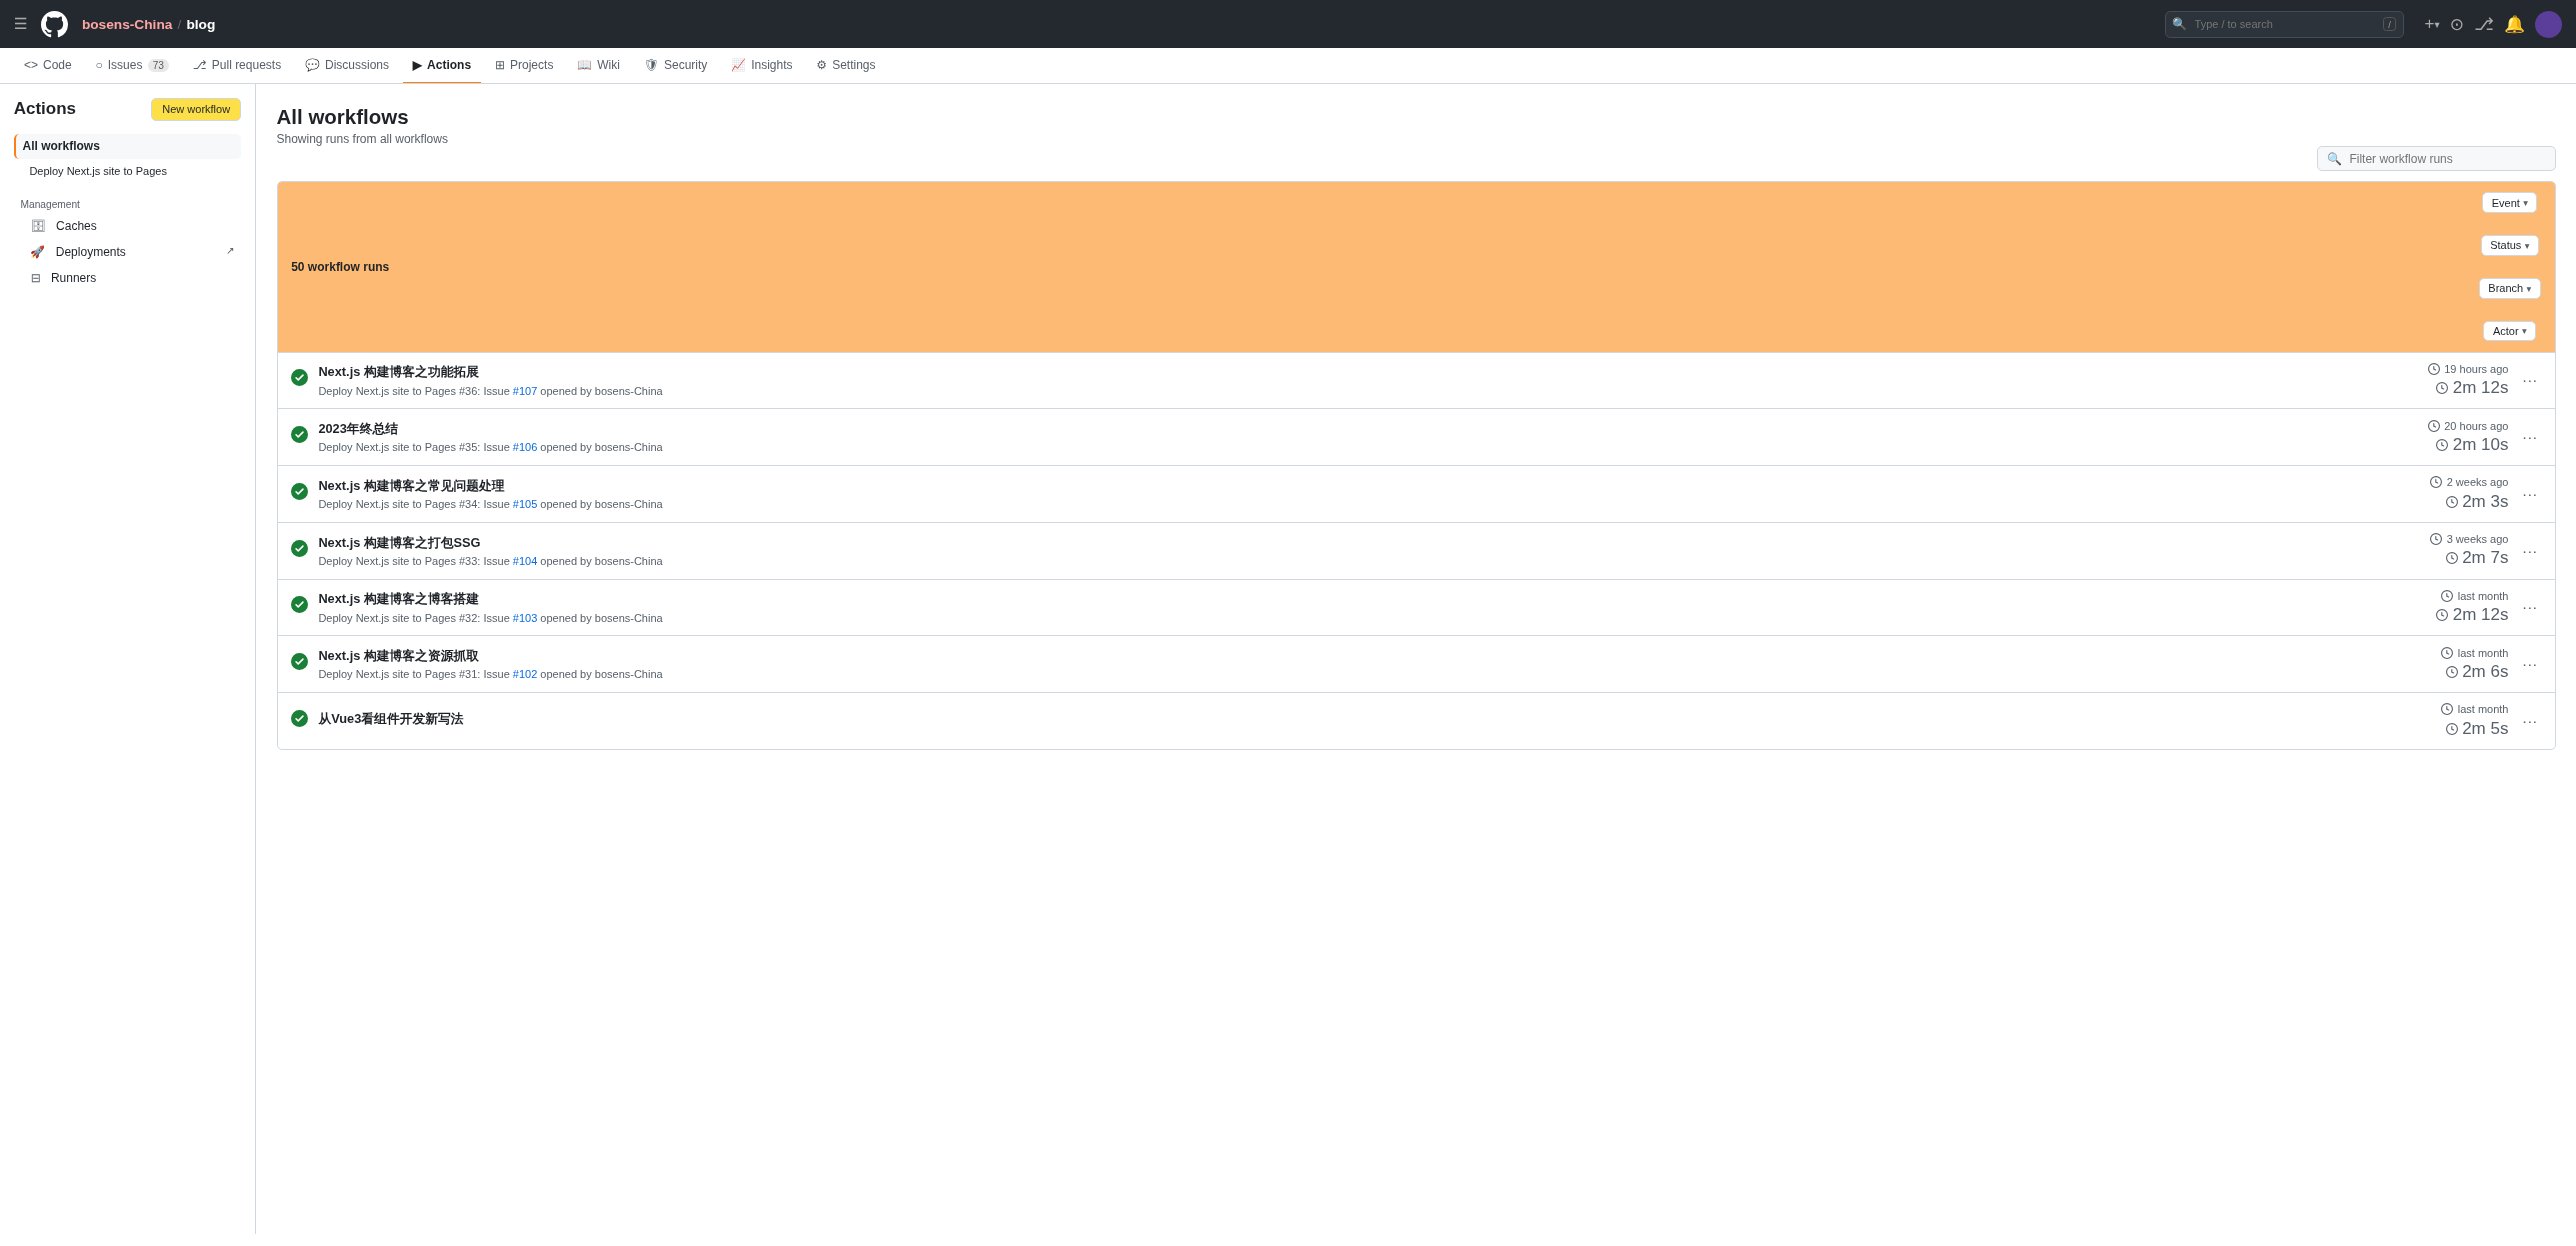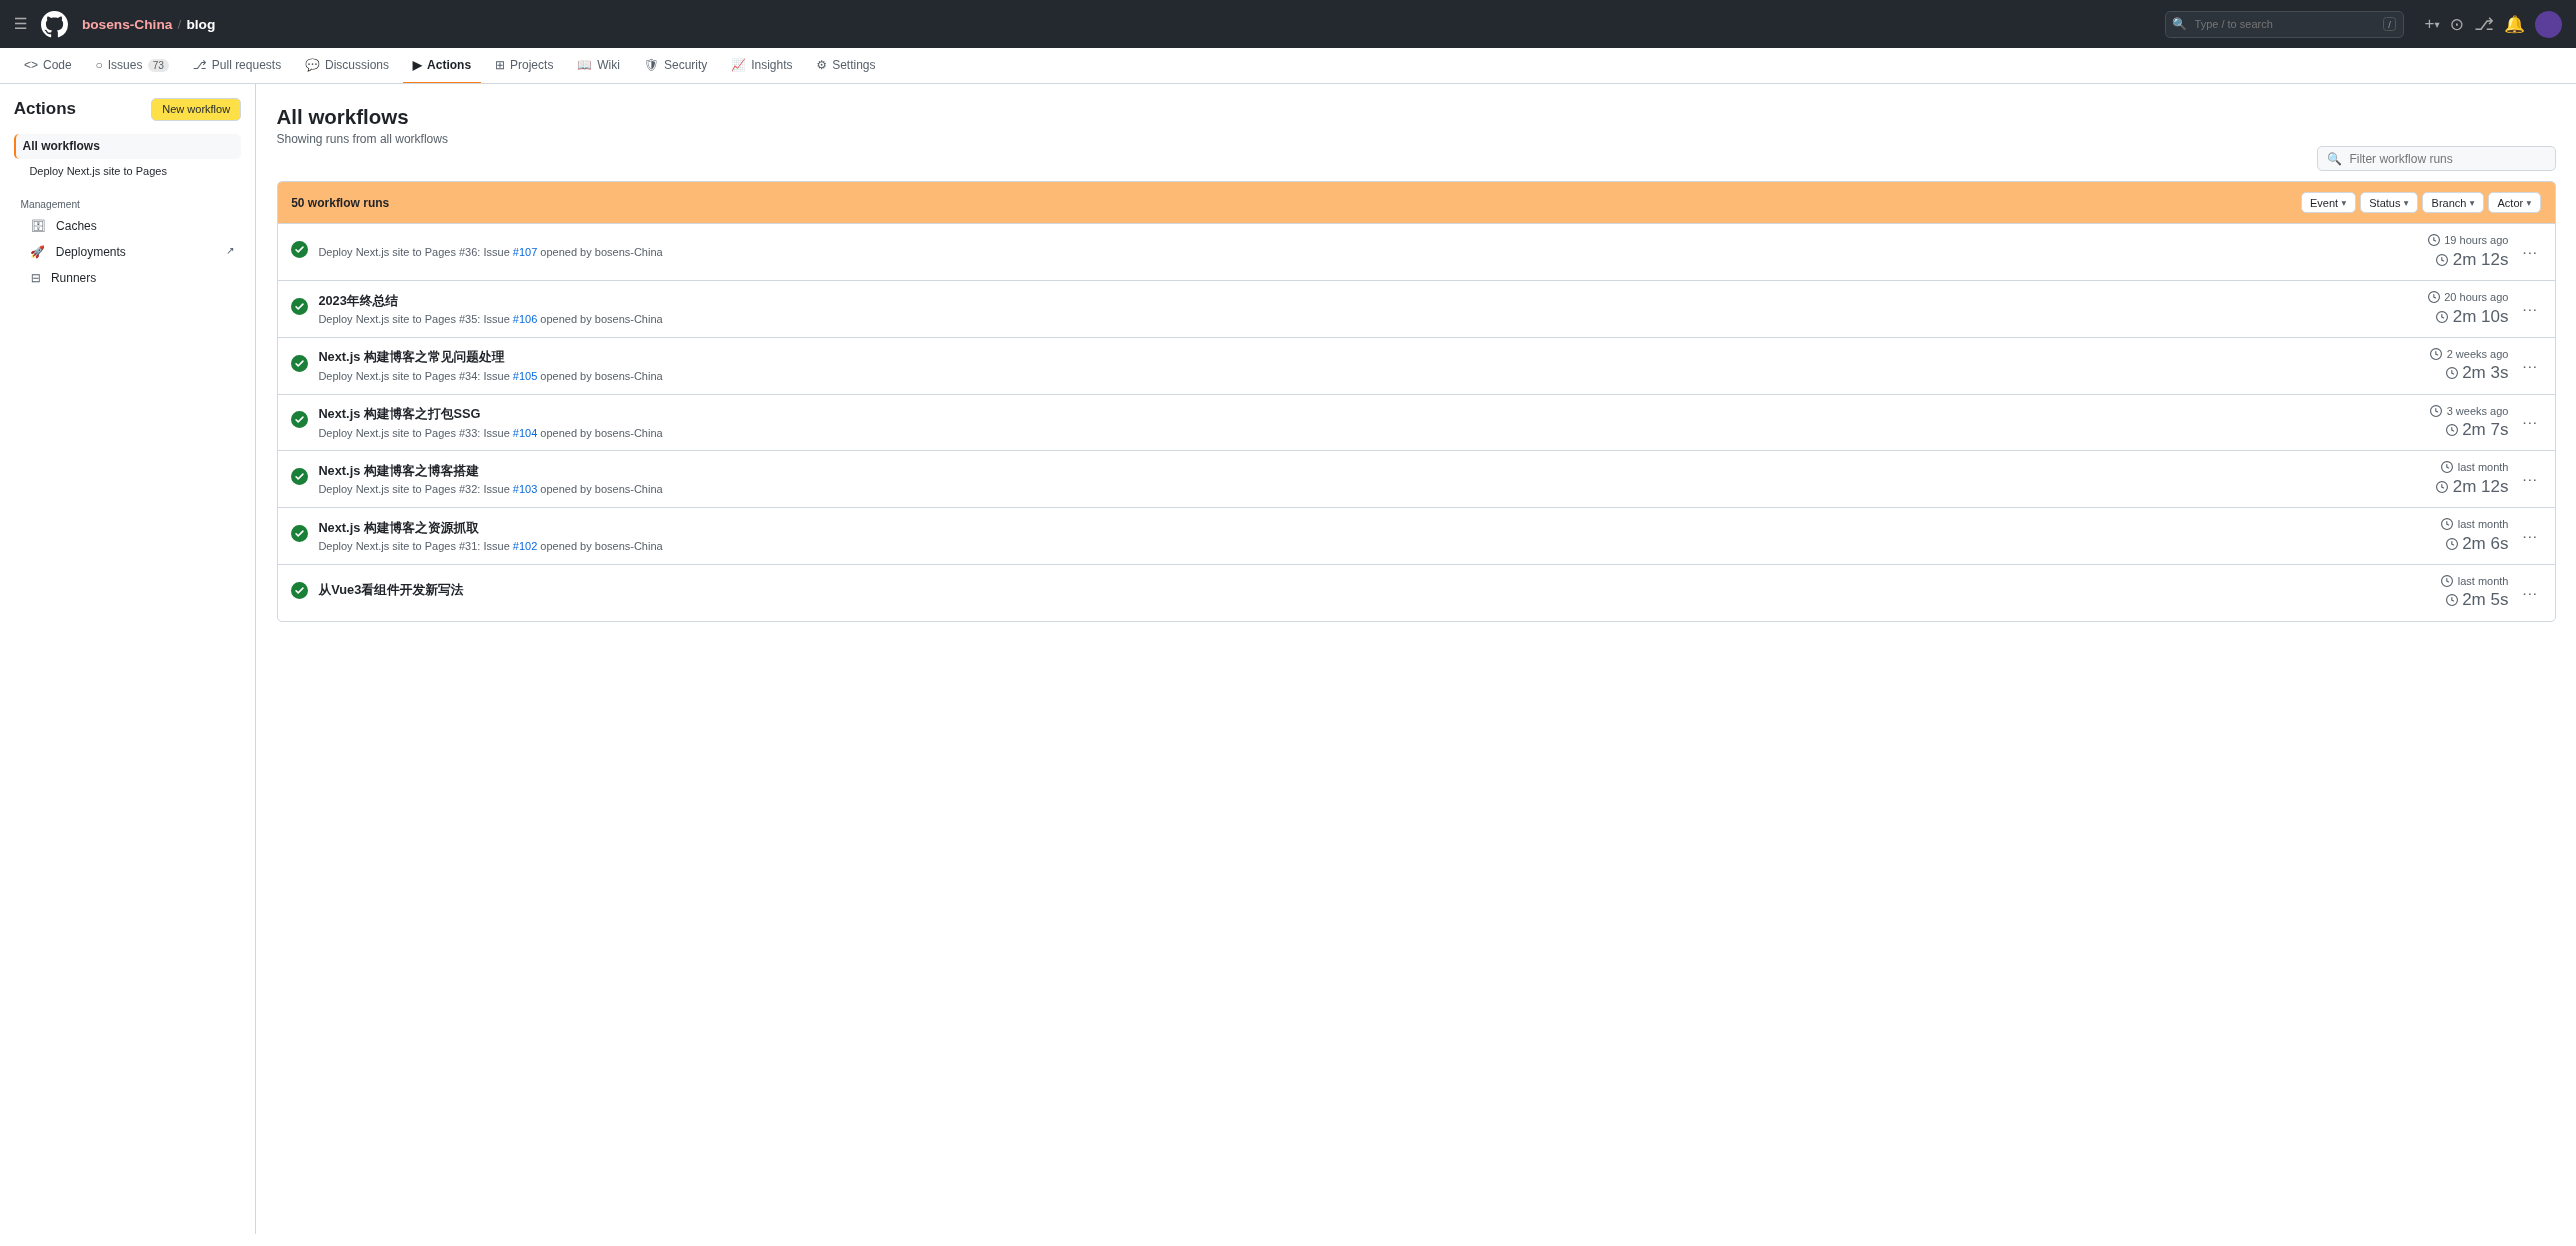--- a/index.html
+++ b/index.html
@@ -99,21 +99,21 @@
       border: none; background: transparent; outline: none; font-size: 12px; color: #1f2328; width: 100%;
     }
 
     
     .runs-container { border: 0.9px solid #d0d7de; border-radius: 5.1px; overflow: hidden; }
     .runs-header {
       display: flex; align-items: center; justify-content: space-between;
       padding: 10.2px 13.7px; background: #fdba74; border-bottom: 0.9px solid #d0d7de;
     }
     .runs-count { font-size: 12px; font-weight: 600; color: #1f2328; }
-    .runs-filters { display: flex; gap: 4px; align-items: center; }
+    .runs-filters { display: flex; gap: 22px; align-items: center; flex-direction: column; }
     .filter-btn {
       display: flex; align-items: center; gap: 3.4px; padding: 3.4px 8.5px;
       border: 0.9px solid #d0d7de; border-radius: 5.1px; font-size: 11px;
       cursor: pointer; background: #fff; color: #1f2328;
     }
 
     
     .run-row {
       display: flex; align-items: center; padding: 10.2px 13.7px; border-bottom: 0.9px solid #d0d7de;
       gap: 10.2px;
@@ -286,20 +286,21 @@
       </div>
 
       <div id="run-rows">
           <div class="run-row">
     <span class="run-status-icon icon-check-circle">
       <svg width="17" height="17" viewBox="0 0 16 16" fill="#1a7f37">
         <path d="M8 16A8 8 0 1 1 8 0a8 8 0 0 1 0 16zm3.78-9.72a.75.75 0 0 0-1.06-1.06L6.75 9.19 5.28 7.72a.75.75 0 0 0-1.06 1.06l2 2a.75.75 0 0 0 1.06 0l4.5-4.5z"></path>
       </svg>
     </span>
     <div class="run-info">
+      <div class="run-title">Next.js 构建博客之功能拓展</div>
       <div class="run-meta">
         Deploy Next.js site to Pages #36: Issue <a href="#">#107</a> opened by bosens-China
       </div>
     </div>
     <div class="run-time">
       <div class="run-time-ago">
         <svg width="12" height="12" viewBox="0 0 16 16" fill="#57606a">
                   <path d="M1.5 8a6.5 6.5 0 1 1 13 0 6.5 6.5 0 0 1-13 0ZM8 0a8 8 0 1 0 0 16A8 8 0 0 0 8 0Zm.5 4.75a.75.75 0 0 0-1.5 0v3.5a.75.75 0 0 0 .471.696l2.5 1a.75.75 0 0 0 .558-1.392L8.5 7.742V4.75Z"></path>
                 </svg>
         19 hours ago

